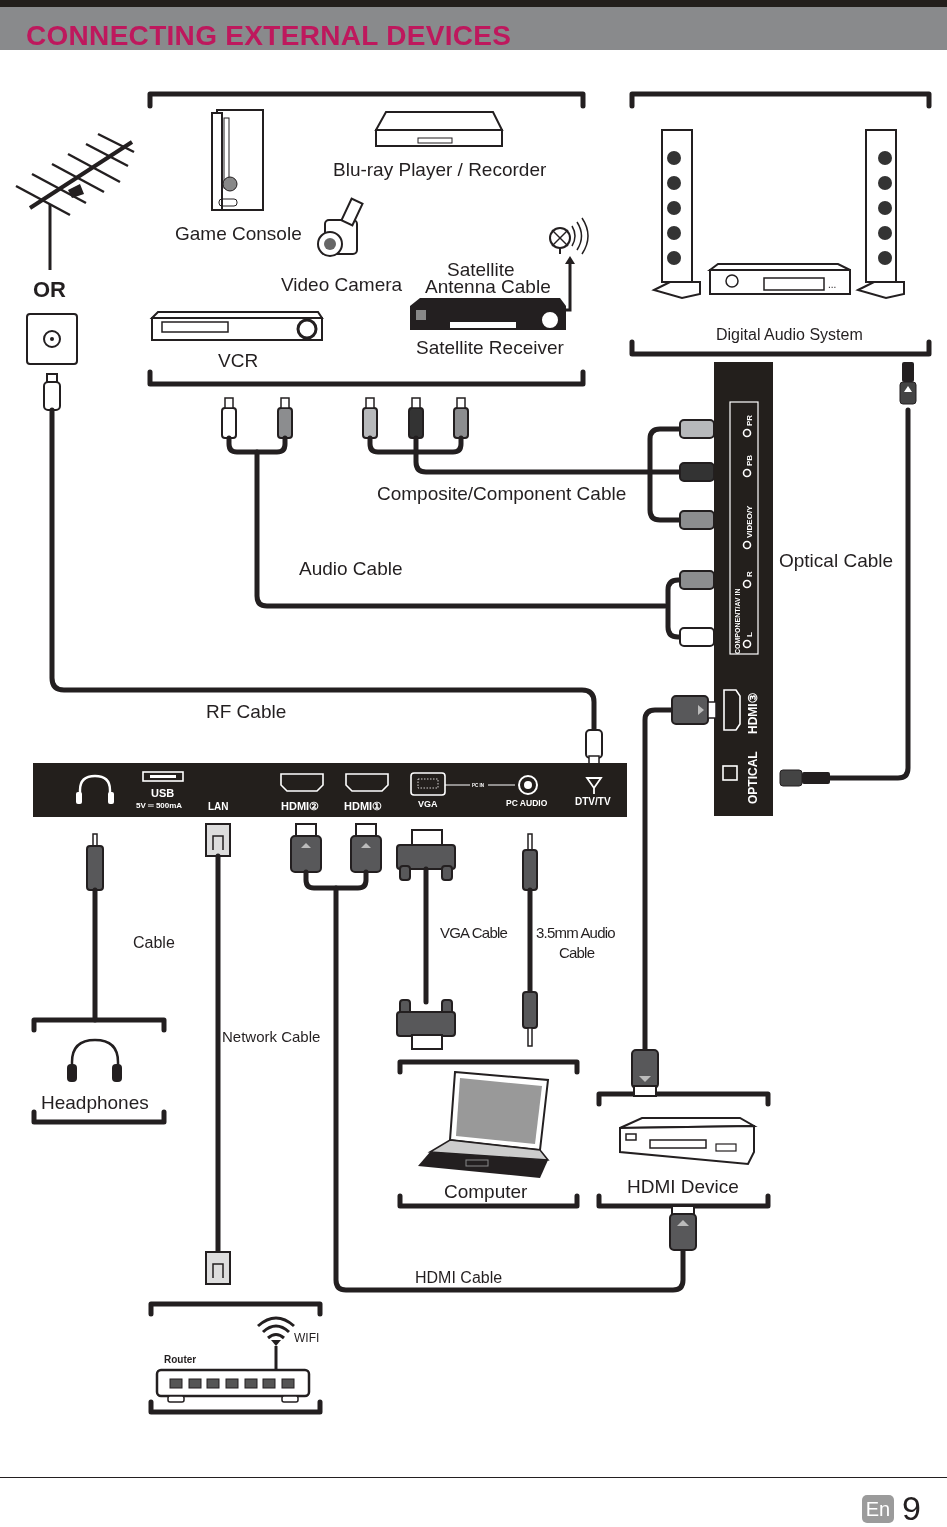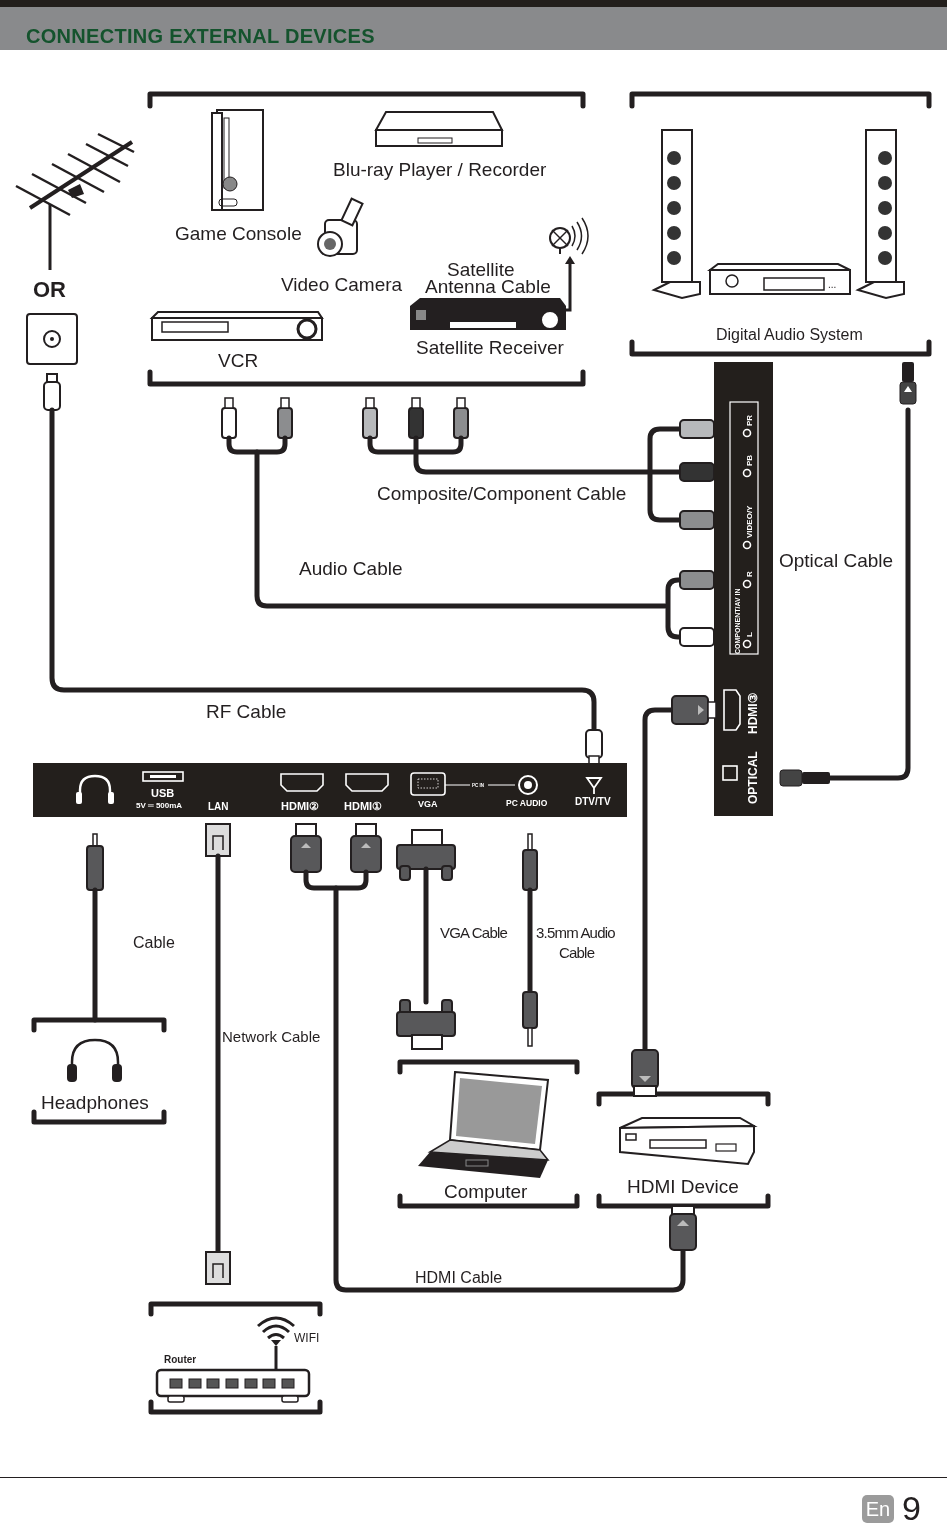--- a/index.html
+++ b/index.html
@@ -1,19 +1,19 @@
 <!DOCTYPE html>
 <html><head>
 <meta charset="utf-8">
 <style>
   html, body { margin: 0; padding: 0; background: #ffffff; }
   body { width: 947px; height: 1527px; position: relative; overflow: hidden; font-family: "Liberation Sans", sans-serif; }
   .topbar { position: absolute; left: 0; top: 0; width: 947px; height: 7px; background: #231f1c; }
   .title-band { position: absolute; left: 0; top: 7px; width: 947px; height: 43px; background: #898a8c; }
-  .title-text { position: absolute; left: 26px; top: 16px; font-size: 20px; font-weight: bold; color: #14532d; letter-spacing: 0.3px; line-height: 40px; white-space: nowrap; }
+  .title-text { position: absolute; left: 26px; top: 16px; font-size: 28px; font-weight: bold; color: #be185d; letter-spacing: 0.3px; line-height: 40px; white-space: nowrap; }
   svg#diagram { position: absolute; left: 0; top: 0; }
   .lbl { font-family: "Liberation Sans", sans-serif; fill: #231f20; }
   .lbl-md { font-size: 19px; }
   .lbl-sm { font-size: 16px; }
   .cable { fill: none; stroke: #231f20; stroke-width: 5; stroke-linejoin: round; stroke-linecap: round; }
   .bracket { fill: none; stroke: #231f20; stroke-width: 5; stroke-linecap: round; stroke-linejoin: round; }
   .dev { fill: #ffffff; stroke: #231f20; stroke-width: 2; }
   .footer-rule { position: absolute; left: 0; top: 1477px; width: 947px; height: 1px; background: #231f20; }
   .lang-badge { position: absolute; left: 862px; top: 1495px; width: 32px; height: 28px; background: #9b9b9b; border-radius: 5px; color: #ffffff; font-size: 20px; line-height: 28px; text-align: center; }
   .page-num { position: absolute; left: 902px; top: 1490px; font-size: 34px; color: #231f20; line-height: 36px; }

